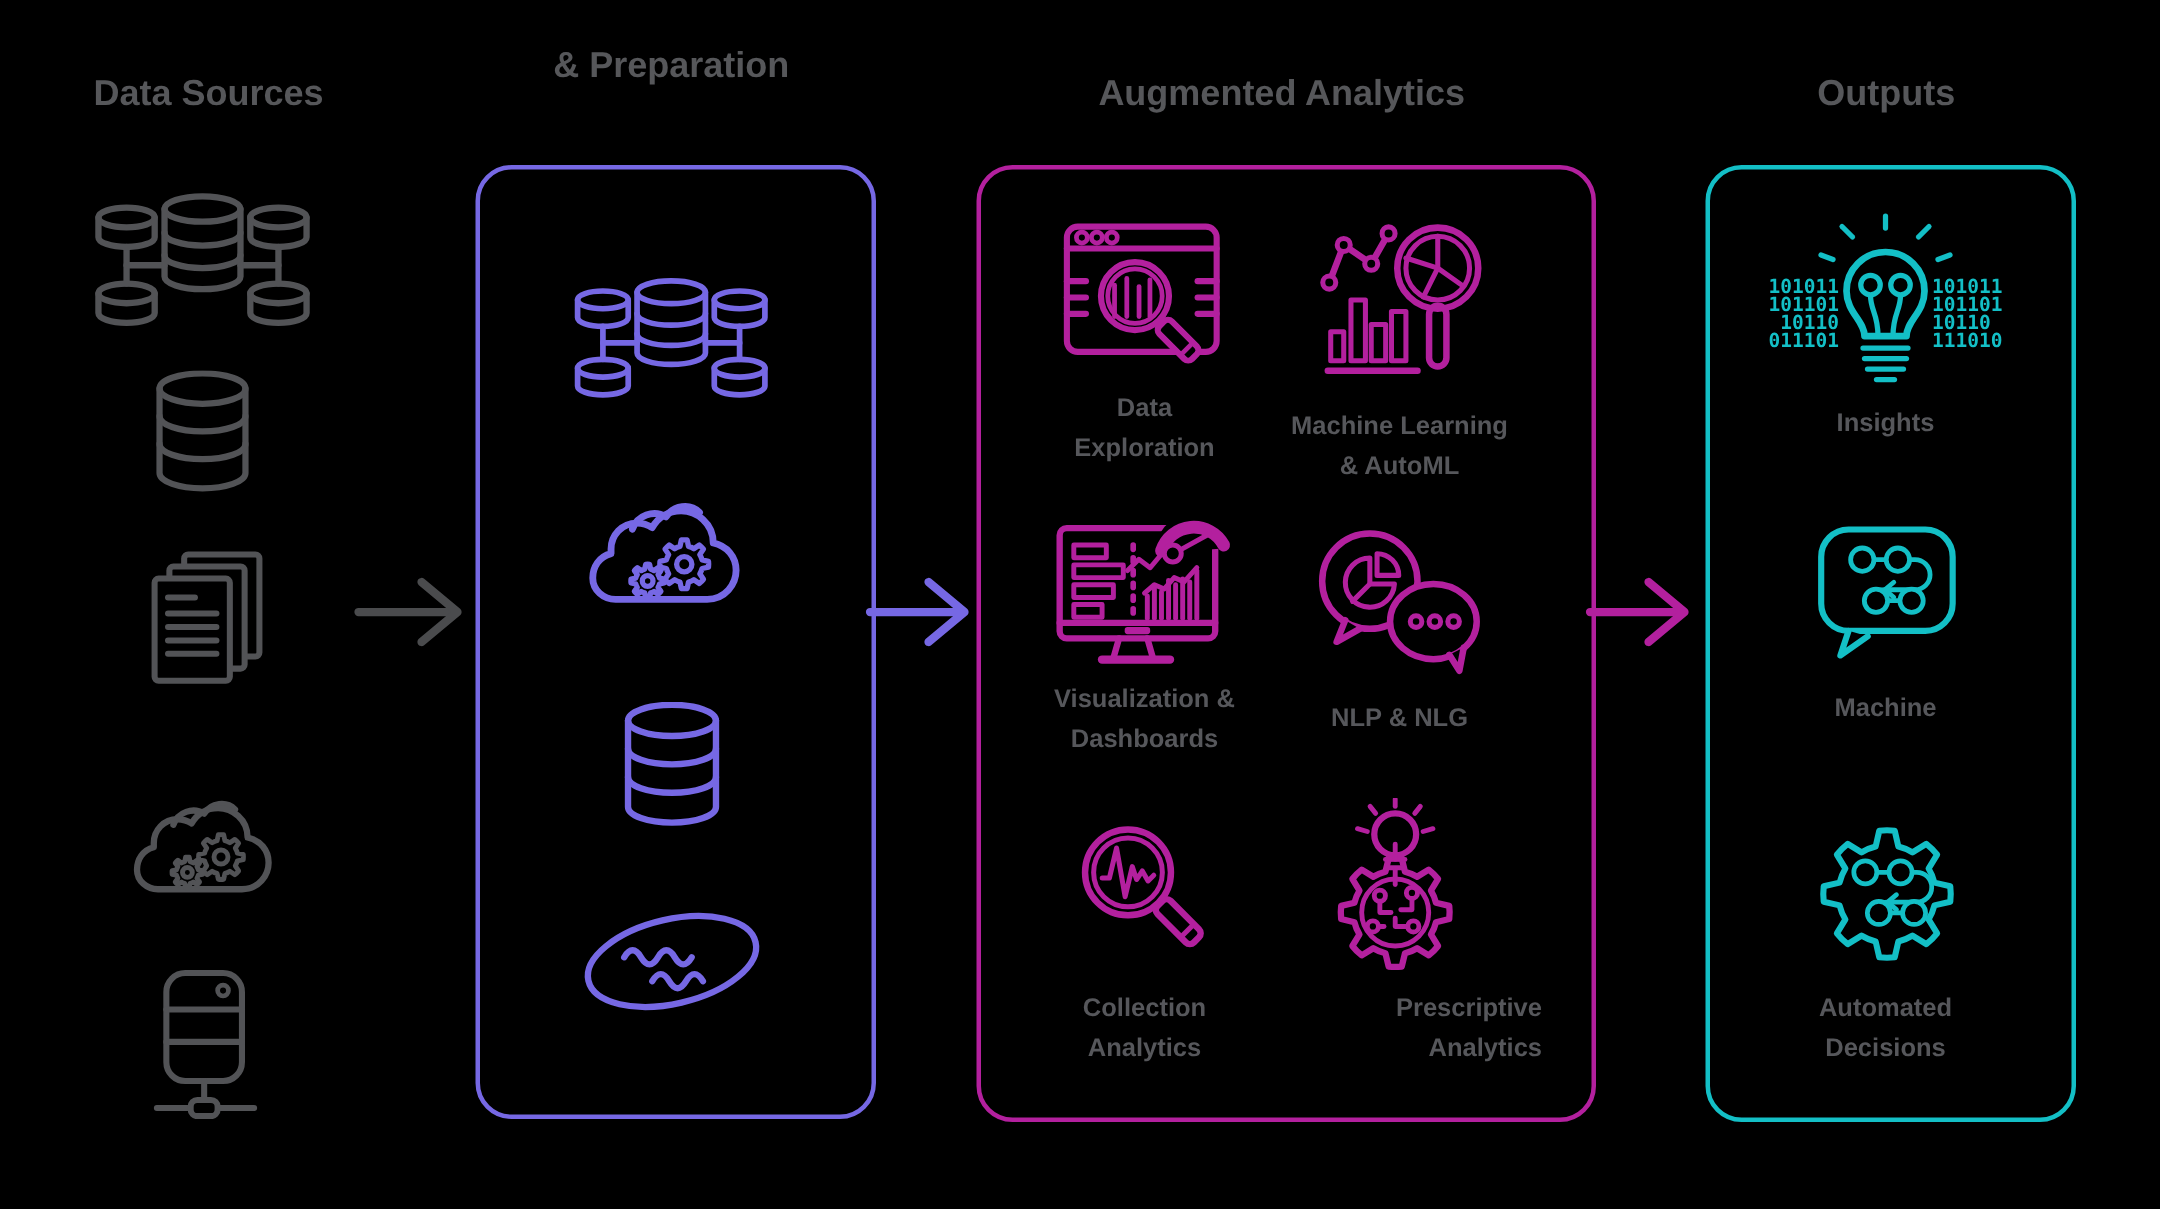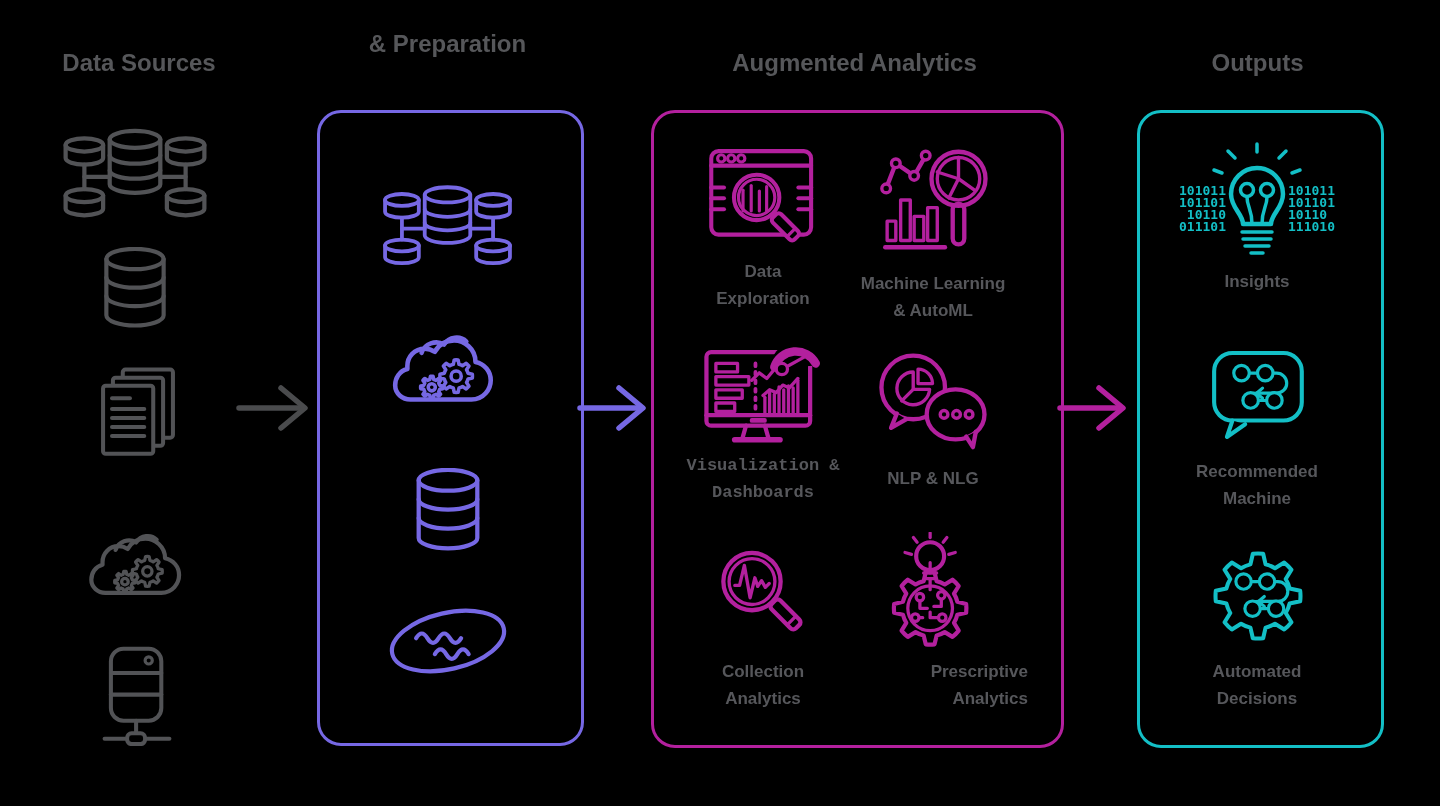--- a/index.html
+++ b/index.html
@@ -237,21 +237,21 @@
       <path d="M97 52 V80" class="thin"></path>
       <path d="M102 54 V80" class="thin"></path>
       <path d="M107 46 V80" class="thin"></path>
     <polyline points="70,62 77,56 84,59 91,51 98,54 107,44" class="thin"></polyline>
     <polyline points="58,46 66,38 74,44 84,32" class="thin"></polyline>
     <path d="M78 34 A26 26 0 0 1 130 30 Z" class="bg" style="stroke:none"></path>
     <path d="M82 32 A24 24 0 0 1 126 28" class="w9"></path>
     <circle cx="90" cy="34" r="6" class="bg thin"></circle>
       <line x1="96" y1="31" x2="116" y2="20" class="thin"></line>
   </svg>
-  <div class="label" style="left:668px;top:452px;width:190px;font-family:Liberation Mono, monospace;">
+  <div class="label" style="left:668px;top:452px;width:190px;">
     <div>Visualization &amp;</div>
     <div>Dashboards</div>
   </div>
 
   <svg class="ic magenta" style="left:867px;top:345px;" width="130" height="108" viewBox="0 0 135 112">
     <circle cx="48" cy="44" r="33"></circle>
     <path d="M31 71 L25 86 L41 77" class="bg"></path>
     <path d="M48 46 L48 28 A17 17 0 1 0 65 46 Z" class="thin"></path>
     <path d="M48 46 L36 58" class="thin"></path>
     <path d="M53 40 L53 25 A15 15 0 0 1 68 40 Z" class="thin"></path>
@@ -343,21 +343,20 @@
     <path d="M74.5 30 h4 a11 11 0 0 1 0 22 H57" class="thin"></path>
     <polyline points="63,46.5 56.5,52 63,57.5" class="thin"></polyline>
     <path d="M58 52 c-11 0 -16 3 -16 8" class="thin"></path>
     <path d="M58.5 60 H67.5" class="thin"></path>
     <circle cx="40" cy="30" r="8.5" class="bg thin"></circle>
       <circle cx="66" cy="30" r="8.5" class="bg thin"></circle>
     <circle cx="50" cy="60" r="8.5" class="bg thin"></circle>
       <circle cx="76" cy="60" r="8.5" class="bg thin"></circle>
   </svg>
   <div class="label" style="left:1157px;top:458px;width:200px;">
-    <div>Recommended</div>
     <div>Machine</div>
   </div>
 
   <svg class="ic teal" style="left:1203px;top:540px;" width="110" height="112" viewBox="0 0 120 124">
     <path d="M 51.6 27.0 L 54.3 15.3 A 47 47 0 0 1 65.7 15.3 L 68.4 27.0 A 36 36 0 0 1 78.8 31.3 L 89.0 25.0 A 47 47 0 0 1 97.0 33.0 L 90.7 43.2 A 36 36 0 0 1 95.0 53.6 L 106.7 56.3 A 47 47 0 0 1 106.7 67.7 L 95.0 70.4 A 36 36 0 0 1 90.7 80.8 L 97.0 91.0 A 47 47 0 0 1 89.0 99.0 L 78.8 92.7 A 36 36 0 0 1 68.4 97.0 L 65.7 108.7 A 47 47 0 0 1 54.3 108.7 L 51.6 97.0 A 36 36 0 0 1 41.2 92.7 L 31.0 99.0 A 47 47 0 0 1 23.0 91.0 L 29.3 80.8 A 36 36 0 0 1 25.0 70.4 L 13.3 67.7 A 47 47 0 0 1 13.3 56.3 L 25.0 53.6 A 36 36 0 0 1 29.3 43.2 L 23.0 33.0 A 47 47 0 0 1 31.0 25.0 L 41.2 31.3 A 36 36 0 0 1 51.6 27.0 Z"></path>
     <path d="M52 46 H62" class="thin"></path>
     <path d="M78 46 h4 a11 11 0 0 1 0 22 H61" class="thin"></path>
     <polyline points="67,62.5 60.5,68 67,73.5" class="thin"></polyline>
     <path d="M62 68 c-11 0 -16 3 -16 8" class="thin"></path>
     <path d="M62.5 76 H71.5" class="thin"></path>

